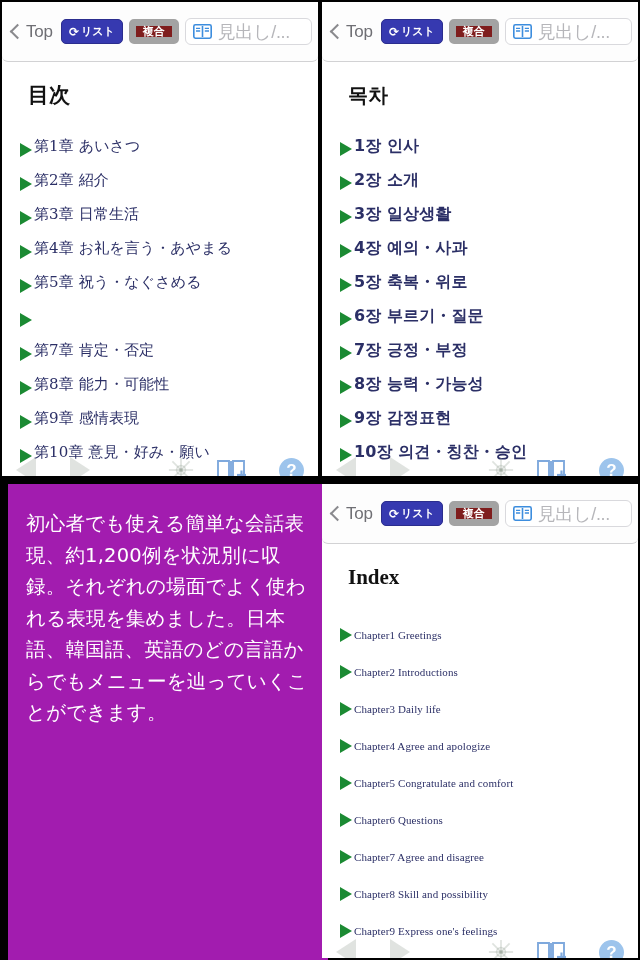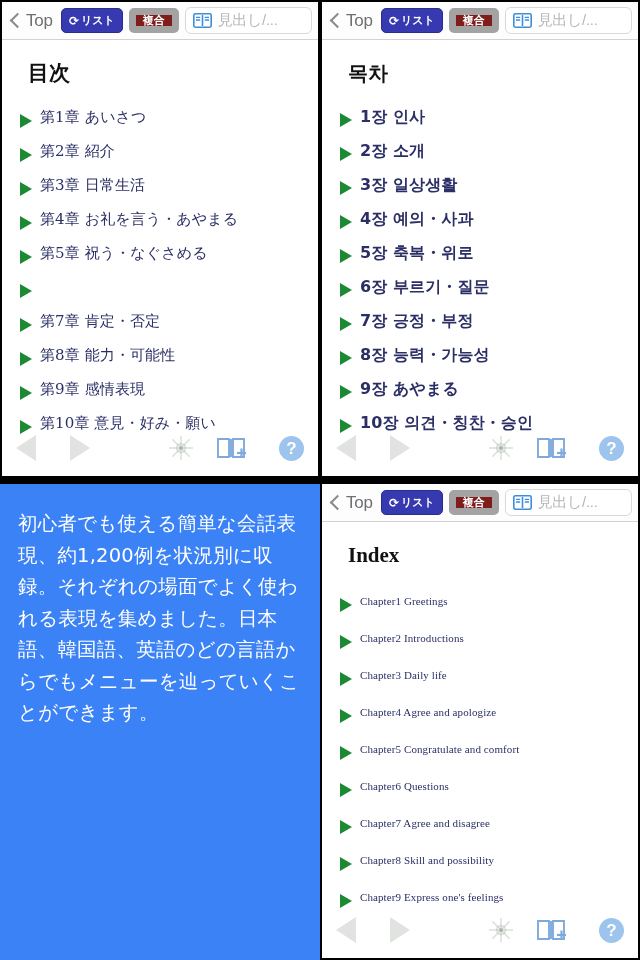--- a/index.html
+++ b/index.html
@@ -22,27 +22,28 @@
     background: #ffffff;
     overflow: hidden;
   }
   .panel.p1 { left: 2px;   top: 2px;   height: 474px; }
   .panel.p2 { left: 322px; top: 2px;   height: 474px; }
   .panel.p3 { left: 322px; top: 484px; height: 474px; }
 
   
   .navbar {
     position: relative;
-    height: 38px;
+    height: 60px;
     background: #fdfdfd;
     border-bottom: 1px solid #d2d2d4;
     display: flex;
     align-items: center;
     padding: 0 6px;
     gap: 6px;
+    border-radius: 6px;
   }
   .nav-back {
     display: flex;
     align-items: center;
     gap: 3px;
     padding: 0 2px 0 4px;
     cursor: pointer;
     flex: 0 0 auto;
   }
   .chev {
@@ -89,21 +90,21 @@
     background: #fff;
     display: flex;
     align-items: center;
     gap: 6px;
     padding: 0 7px;
     min-width: 0;
     cursor: text;
   }
   .book-icon { flex: 0 0 auto; display:block; }
   .search-placeholder {
-    font-size: 15px;
+    font-size: 18px;
     color: #b6b6ba;
     white-space: nowrap;
     overflow: hidden;
     letter-spacing: -0.3px;
   }
 
   
   .content {
     position: relative;
     height: calc(100% - 45px);
@@ -116,22 +117,22 @@
     font-weight: bold;
     font-size: 21px;
     color: #111;
     padding: 22px 0 0 26px;
     line-height: 1.1;
   }
   .toc-title.kr { font-family: "DejaVu Sans", "Liberation Sans", sans-serif; font-size: 20px; }
   .toc-list { margin-top: 16px; }
   .toc-item {
     display: flex;
-    align-items: center;
-    gap: 8px;
+    align-items: flex-end;
+    gap: 2px;
     padding: 0 10px 0 18px;
     min-height: 34px;
     cursor: pointer;
   }
   .tri {
     flex: 0 0 auto;
     width: 0; height: 0;
     margin-top: 6px;
     border-top: 7.5px solid transparent;
     border-bottom: 7.5px solid transparent;
@@ -188,23 +189,23 @@
     font-weight: bold;
     display: flex;
     align-items: center;
     justify-content: center;
     line-height: 1;
   }
 
   
   .desc-panel {
     position: absolute;
-    left: 0; top: 484px;
+    left: 8px; top: 484px;
     width: 320px; height: 476px;
-    background: #3b82f6;
+    background: #a21caf;
     padding: 24px 18px 0 18px;
   }
   .desc-text {
     color: #ffffff;
     font-family: "DejaVu Sans", "Liberation Sans", sans-serif;
     font-size: 19.5px;
     line-height: 1.62;
     letter-spacing: 0.2px;
   }
 </style>
@@ -365,21 +366,21 @@
         <div class="toc-item">
             <span class="tri"></span>
             <span class="toc-label kr">7장 긍정・부정</span>
           </div>
         <div class="toc-item">
             <span class="tri"></span>
             <span class="toc-label kr">8장 능력・가능성</span>
           </div>
         <div class="toc-item">
             <span class="tri"></span>
-            <span class="toc-label kr">9장 あやまる</span>
+            <span class="toc-label kr">9장 감정표현</span>
           </div>
         <div class="toc-item">
             <span class="tri"></span>
             <span class="toc-label kr">10장 의견・칭찬・승인</span>
           </div>
       </div>
       <div class="bottombar">
         <div class="bb-slot bb-prev">
             <span class="tri-nav-l"></span>
           </div>

